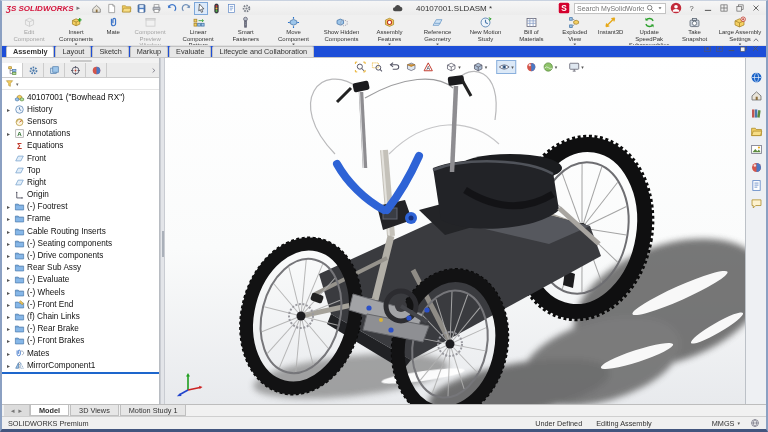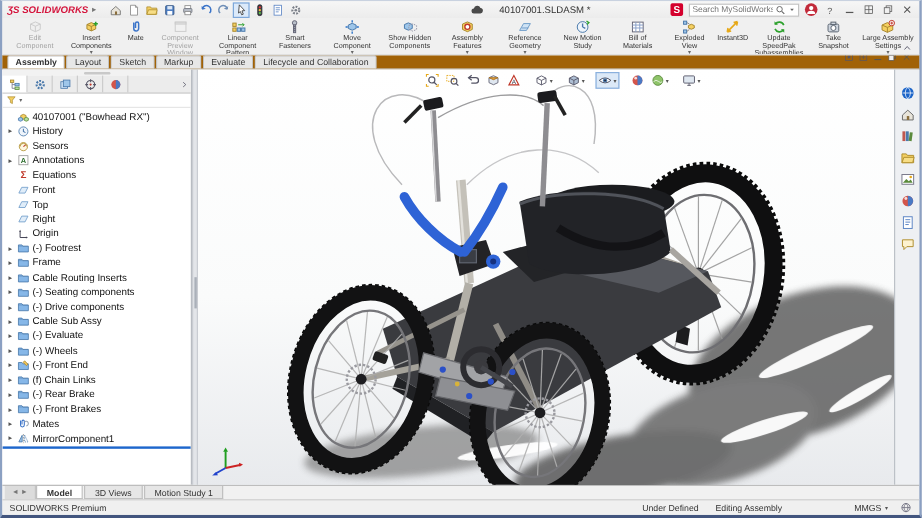--- a/index.html
+++ b/index.html
@@ -35,21 +35,21 @@
   .rbtn { display:flex; flex-direction:column; align-items:center; padding:0 2px;
     max-width:48px; min-width:26px; cursor:pointer; }
   .rbtn .ic { width:13px; height:13px; }
   .rlabel { font-size:6px; line-height:1.12; color:#333; text-align:center; }
   .rcaret { font-size:5px; color:#666; line-height:4px; }
   .rbtn.dis { opacity:.42; }
   .ribbon-collapse { position:absolute; right:5px; bottom:1px; width:10px; height:8px; }
 
   
   .ctabs { height:12px; display:flex; align-items:flex-end; padding-left:4px;
-    background:#a16207; border-bottom:1px solid #c6c6c6; }
+    background:#1d4ed8; border-bottom:1px solid #c6c6c6; }
   .ctab { font-size:7.3px; line-height:10px; padding:0 6px; color:#333; background:#e7e7e7;
     border:1px solid #c2c2c2; border-bottom:none; margin-right:1px; border-radius:2px 2px 0 0; cursor:pointer; }
   .ctab.active { background:#fff; font-weight:bold; }
   .docbtns { margin-left:auto; display:flex; align-items:center; gap:3px; padding-right:6px; }
   .docbtns .ic { width:9px; height:9px; }
 
   
   .main { flex:1; display:flex; min-height:0; background:#dfe2e6; }
 
   .left-panel { width:158px; background:#fff; border-right:1px solid #b8bcc2;
@@ -704,21 +704,21 @@
             <span>(-) Drive components</span>
           </div>
           <div class="trow">
             <span class="tarrow">▸</span>
             <span class="ic" style="width: 11px; height: 11px;">
               <svg viewBox="0 0 16 16" xmlns="http://www.w3.org/2000/svg">
                 <path d="M2 4.5 h4.2 l1.2 1.6 H14 V13 H2 Z" fill="#86b7e8" stroke="#4a79ab"></path>
                 <path d="M2 6.1 H14" stroke="#4a79ab" opacity=".5"></path>
               </svg>
             </span>
-            <span>Cable Sub Assy</span>
+            <span>Rear Sub Assy</span>
           </div>
           <div class="trow">
             <span class="tarrow">▸</span>
             <span class="ic" style="width: 11px; height: 11px;">
               <svg viewBox="0 0 16 16" xmlns="http://www.w3.org/2000/svg">
                 <path d="M2 4.5 h4.2 l1.2 1.6 H14 V13 H2 Z" fill="#86b7e8" stroke="#4a79ab"></path>
                 <path d="M2 6.1 H14" stroke="#4a79ab" opacity=".5"></path>
               </svg>
             </span>
             <span>(-) Evaluate</span>

